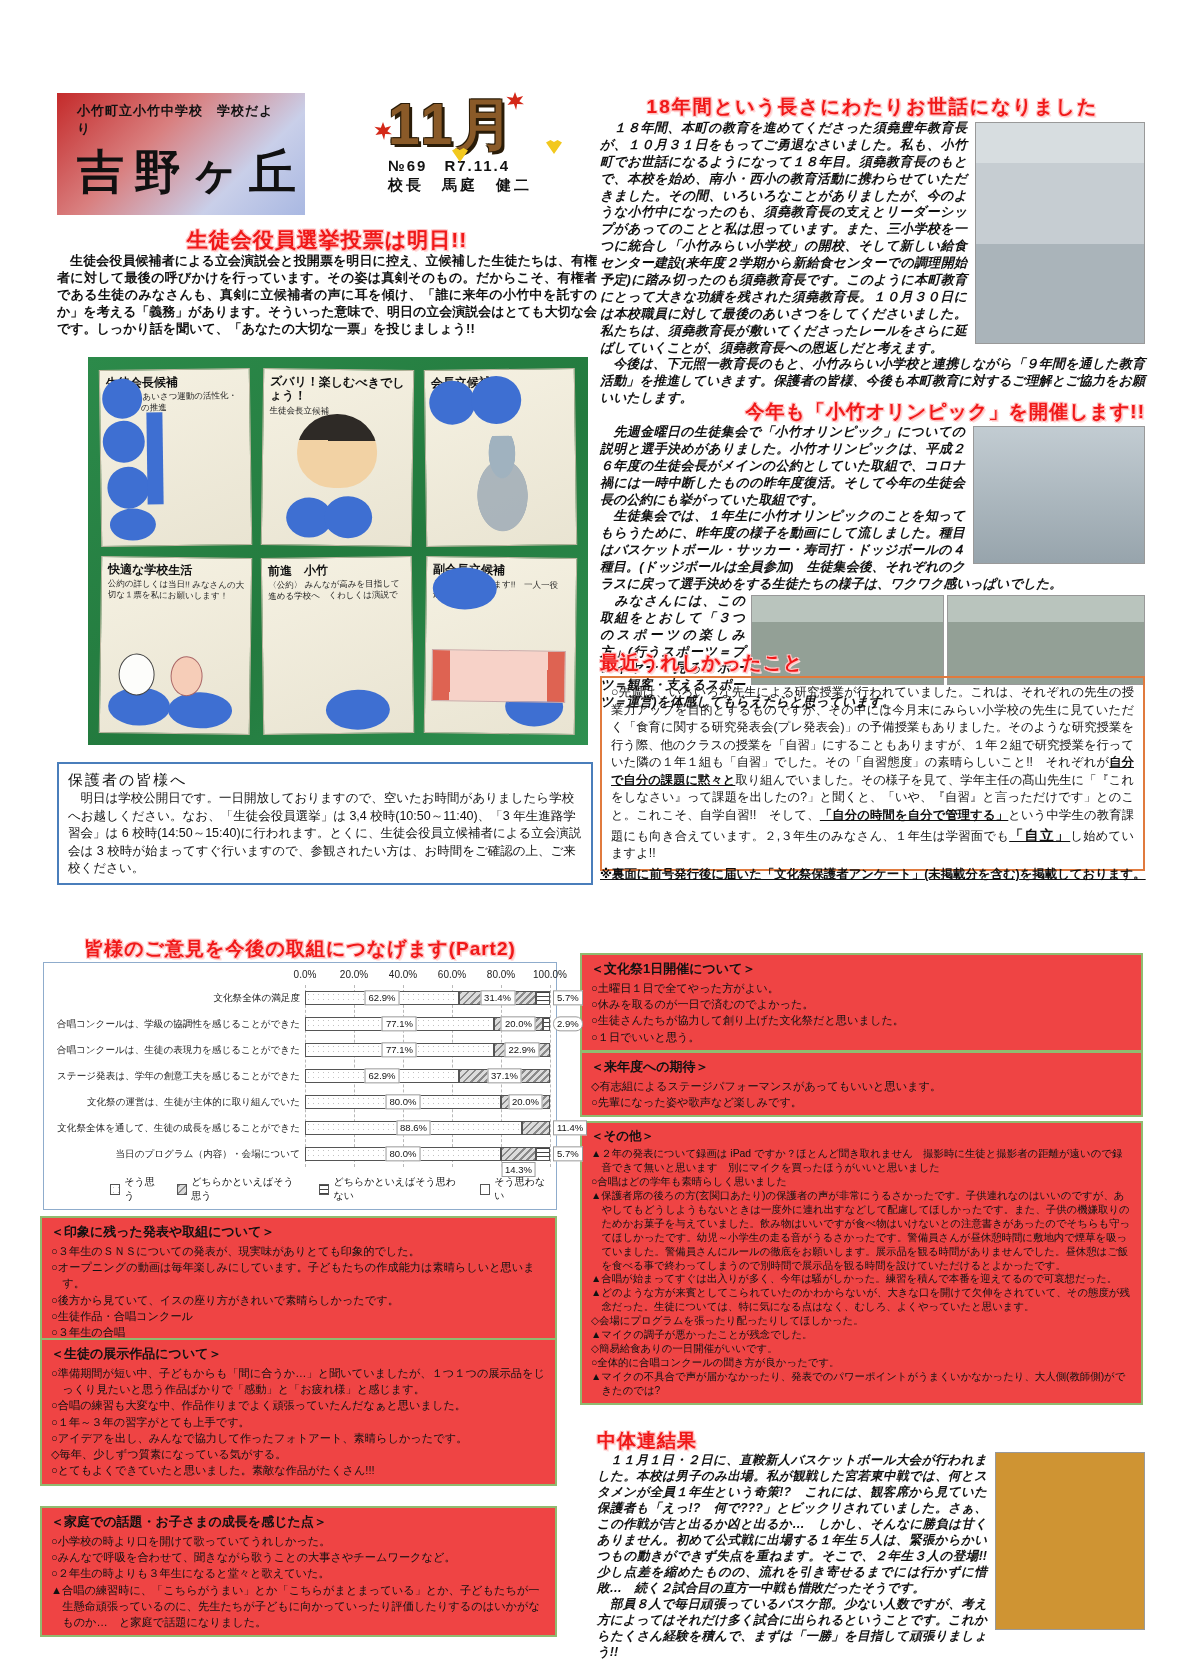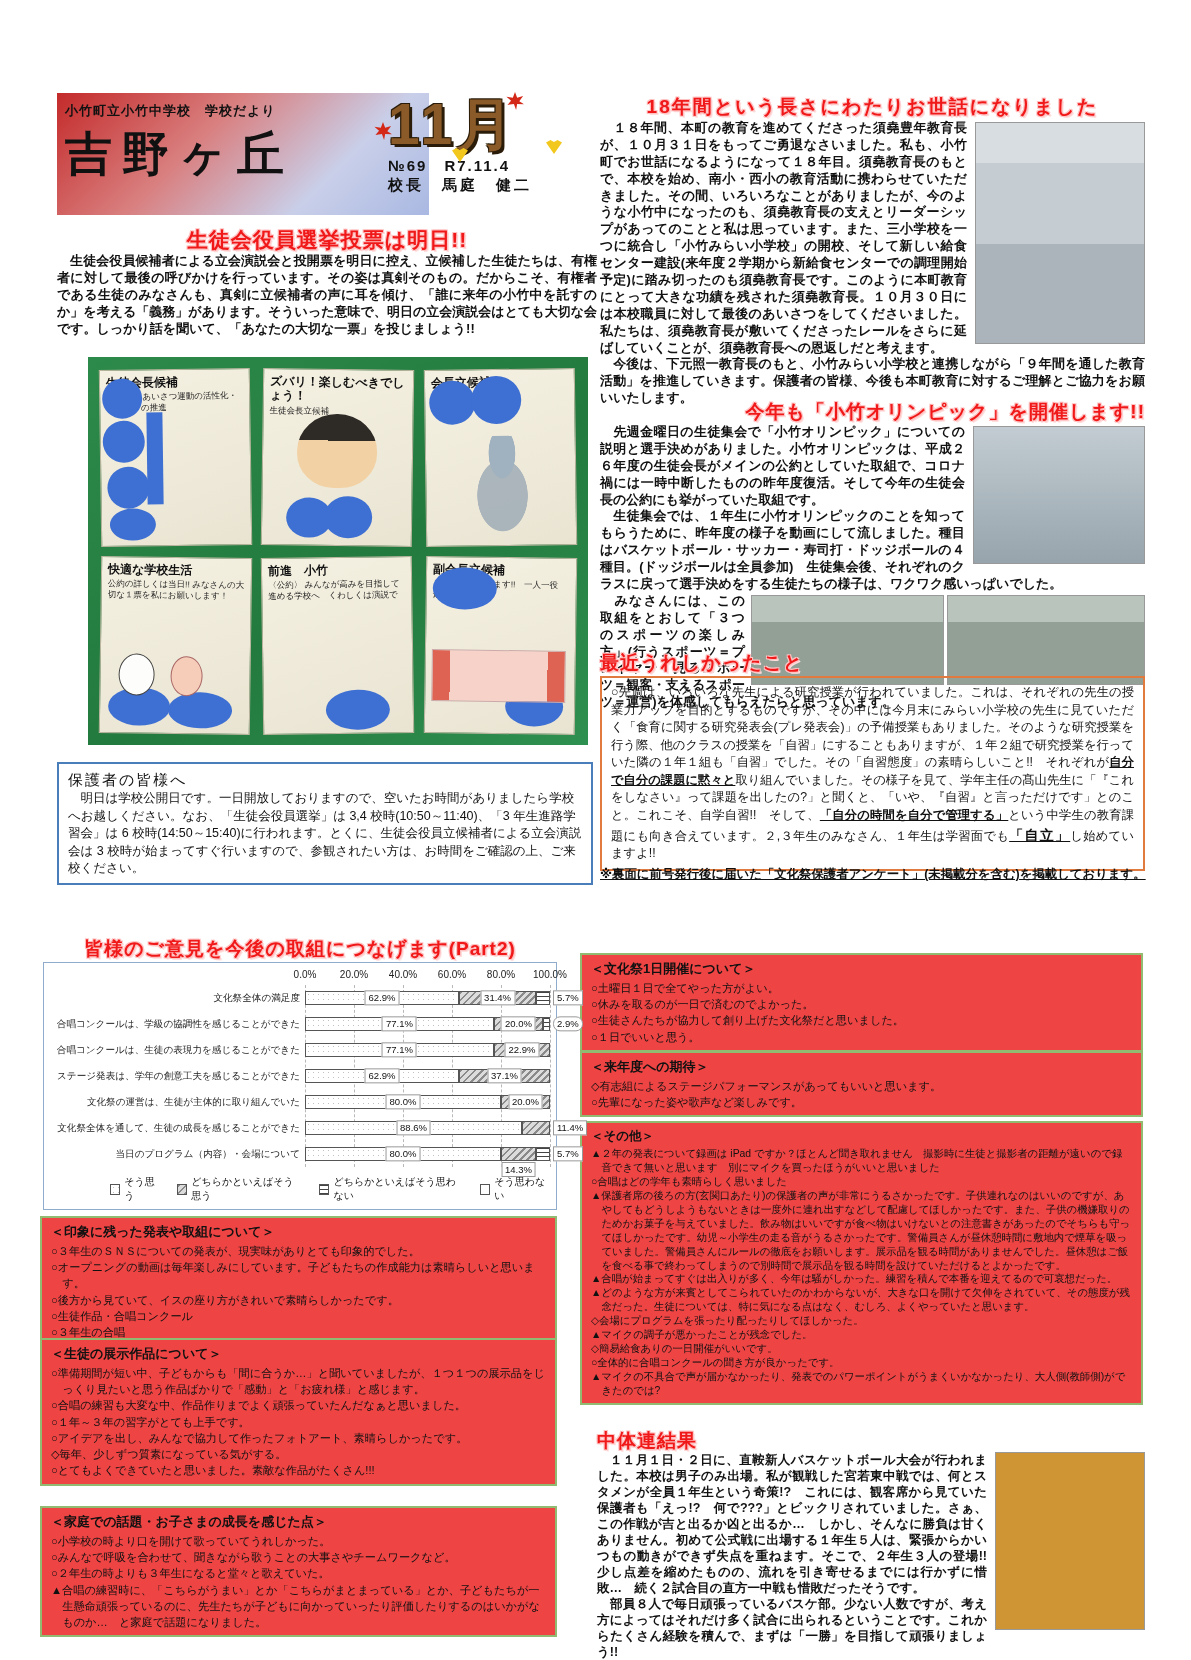--- a/index.html
+++ b/index.html
@@ -1,39 +1,39 @@
 <!DOCTYPE html>
 <html><head>
 <meta charset="utf-8">
 <style>
   html,body{margin:0;padding:0;background:#888;}
   #page{position:relative;width:1191px;height:1660px;background:#fff;margin:0 auto;
         font-family:"Liberation Sans","DejaVu Sans",sans-serif;color:#111;overflow:hidden;}
   .abs{position:absolute;}
   
-  .masthead{left:57px;top:93px;width:372px;height:122px;box-sizing:border-box;padding:9px 8px;
+  .masthead{left:57px;top:93px;width:248px;height:122px;box-sizing:border-box;padding:9px 20px;
     background:linear-gradient(135deg,#c42a2a 0%,#d97f7f 38%,#c9cfe9 72%,#a9b8e2 100%);}
   .school-line{font-size:13px;font-weight:bold;letter-spacing:1px;}
   .nl-title{font-size:47px;font-weight:bold;letter-spacing:10px;line-height:1.1;margin-top:8px;white-space:nowrap;}
   .month-block{left:388px;top:96px;width:200px;}
   .month-num{font-size:57px;font-weight:900;line-height:1;color:#8a5a28;letter-spacing:4px;
     text-shadow:3px 3px 0 #2a1c08, -1px -1px 0 #2a1c08,1px -1px 0 #2a1c08,-1px 1px 0 #2a1c08;}
   .leaf{position:absolute;}
   .maple{width:18px;height:18px;background:#d42818;clip-path:polygon(50% 0,62% 32%,95% 22%,74% 52%,100% 68%,62% 66%,56% 100%,44% 66%,8% 72%,28% 48%,2% 26%,38% 32%);}
   .ginkgo{width:16px;height:14px;background:#f2c81e;clip-path:polygon(50% 100%,0 18%,28% 0,50% 14%,72% 0,100% 18%);}
   .issue-no{font-size:15px;letter-spacing:2px;margin-top:4px;font-weight:bold;}
   .principal{font-size:15px;letter-spacing:3px;font-weight:bold;}
   
   .rhead{color:#f01818;font-weight:900;letter-spacing:1px;
     text-shadow:1px 1px 0 #ffc2c2,-1px -1px 0 #ffc2c2,1px -1px 0 #ffc2c2,-1px 1px 0 #ffc2c2,2px 2px 0 #ffdede;}
   .h21{font-size:21px;} .h19{font-size:19px;}
   .ctr{text-align:center;}
   
   .art{font-size:13px;font-weight:bold;line-height:1.3;text-align:justify;}
-  .art p{margin:0;}
+  .art p{margin:0;font-style:italic;}
   
   .posters{left:88px;top:357px;width:500px;height:388px;box-sizing:border-box;padding:12px;
     background:linear-gradient(145deg,#2c8a4a,#237a3e 55%,#2e9050);display:grid;
     grid-template-columns:repeat(3,1fr);grid-template-rows:1fr 1fr;gap:11px;}
   .poster{position:relative;background:linear-gradient(160deg,#f5f1e2,#e9e4d2);border:1px solid #bdb6a0;
     box-sizing:border-box;padding:5px 6px;overflow:hidden;font-weight:bold;}
   .pmain{font-size:12px;line-height:1.2;}
   .psub{font-size:8.5px;font-weight:normal;line-height:1.3;margin-top:2px;color:#222;}
   .pc{position:absolute;background:#3e6fd2;border-radius:50%;}
   .pbar{position:absolute;background:#3e6fd2;}

